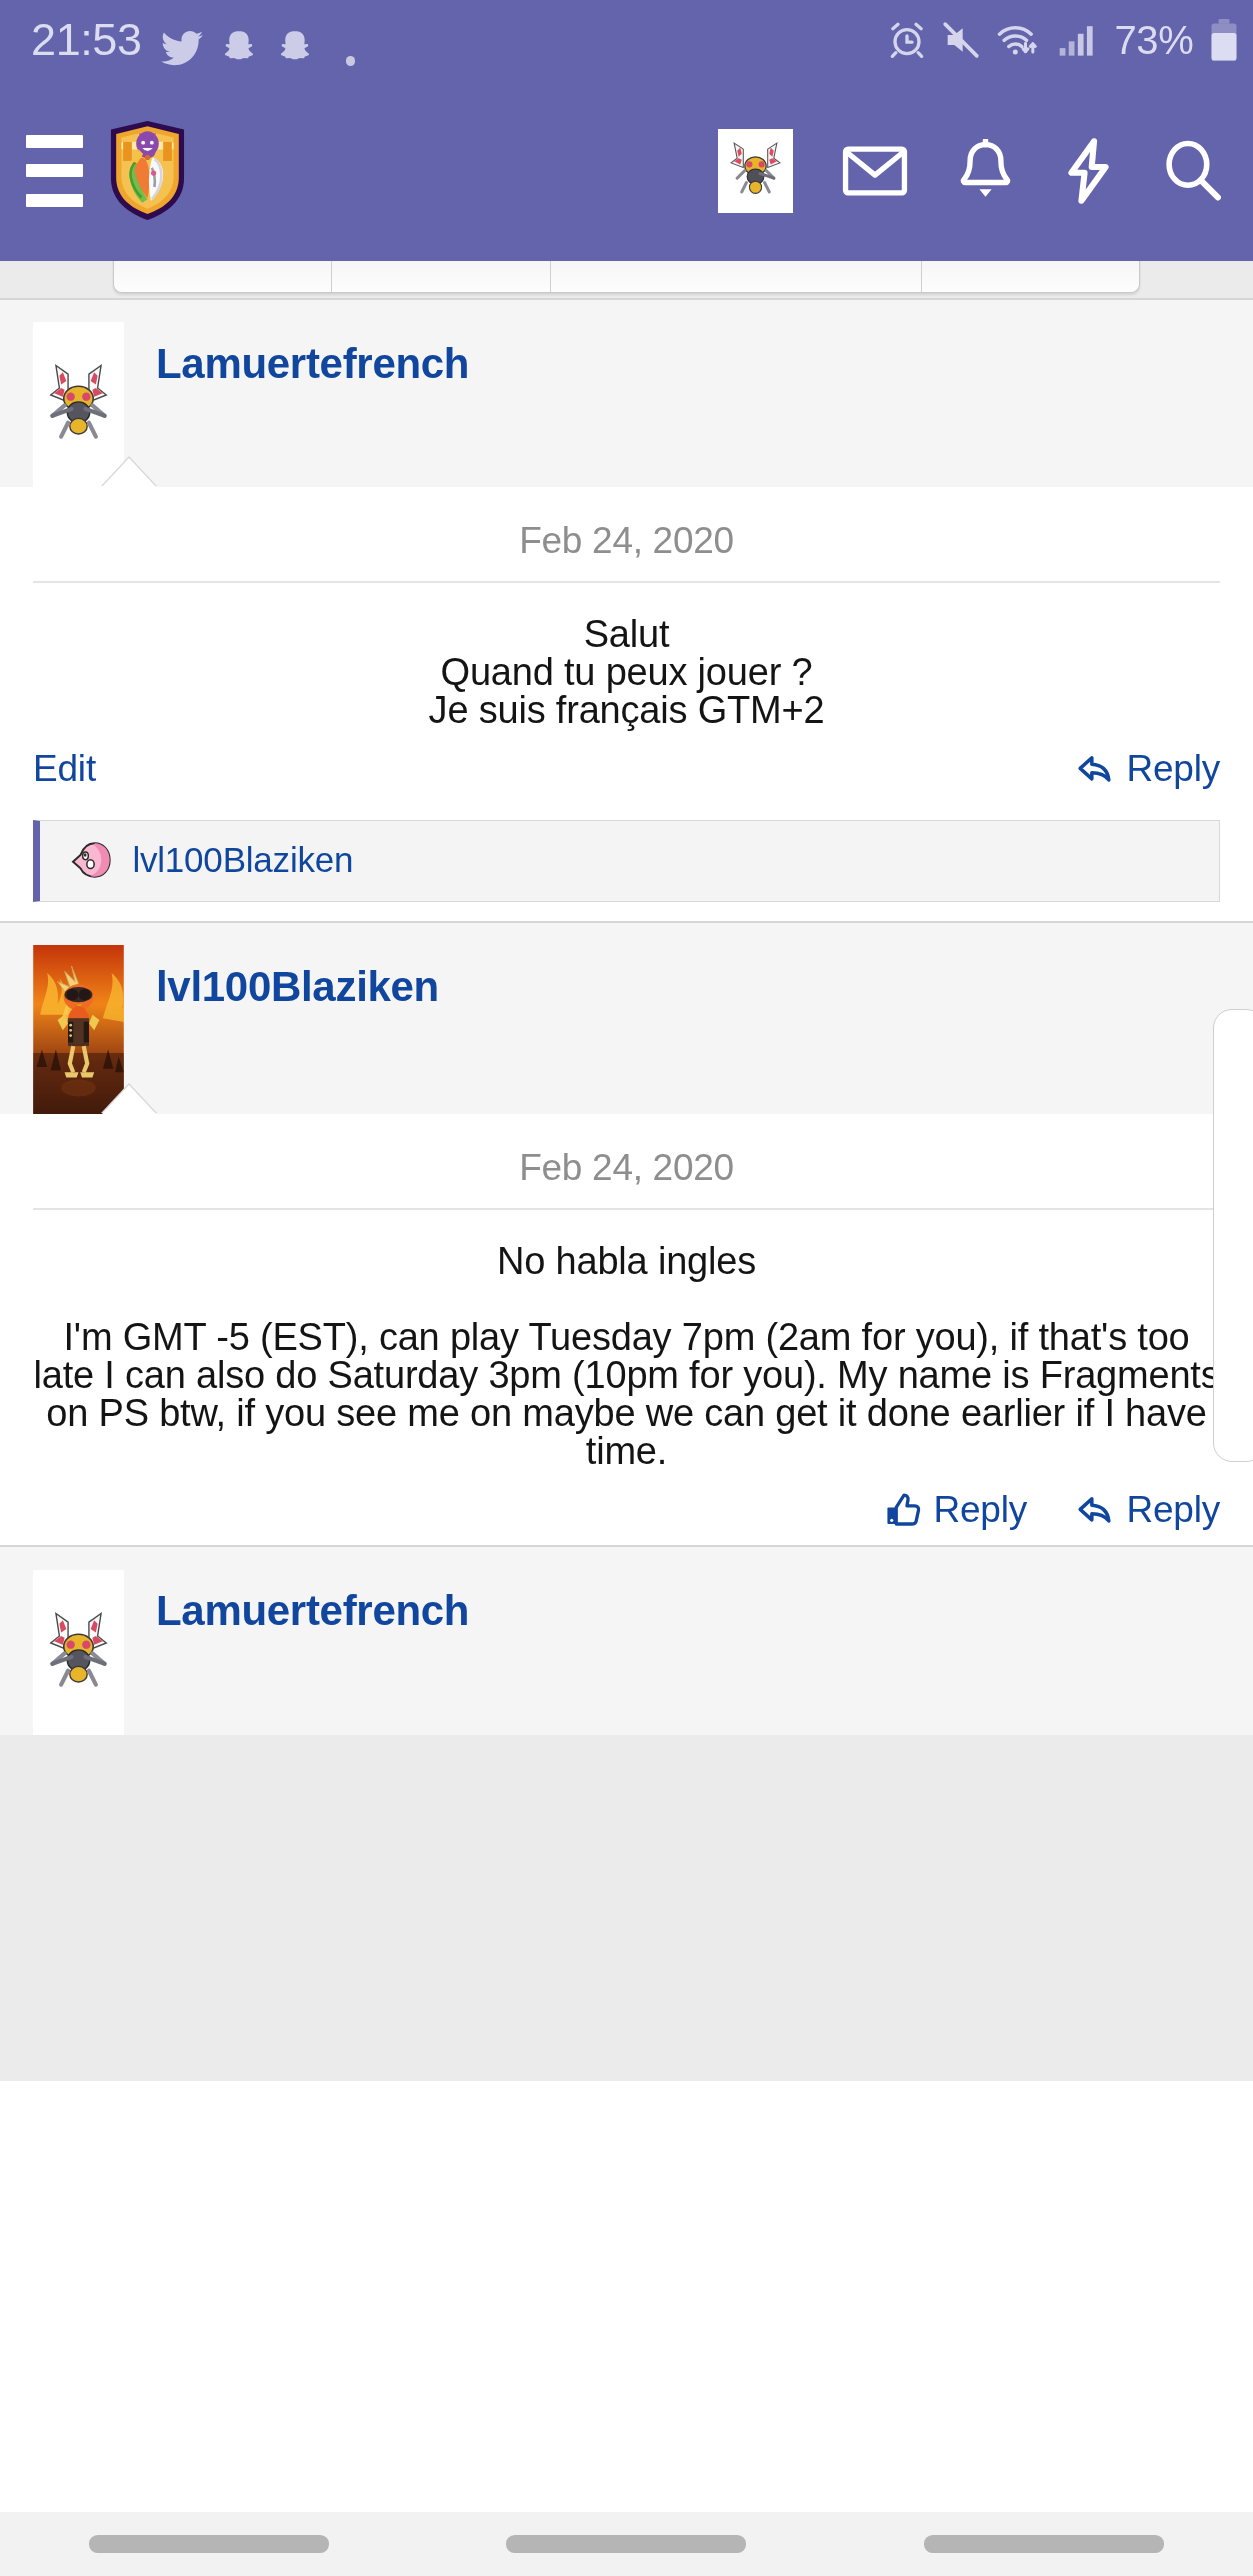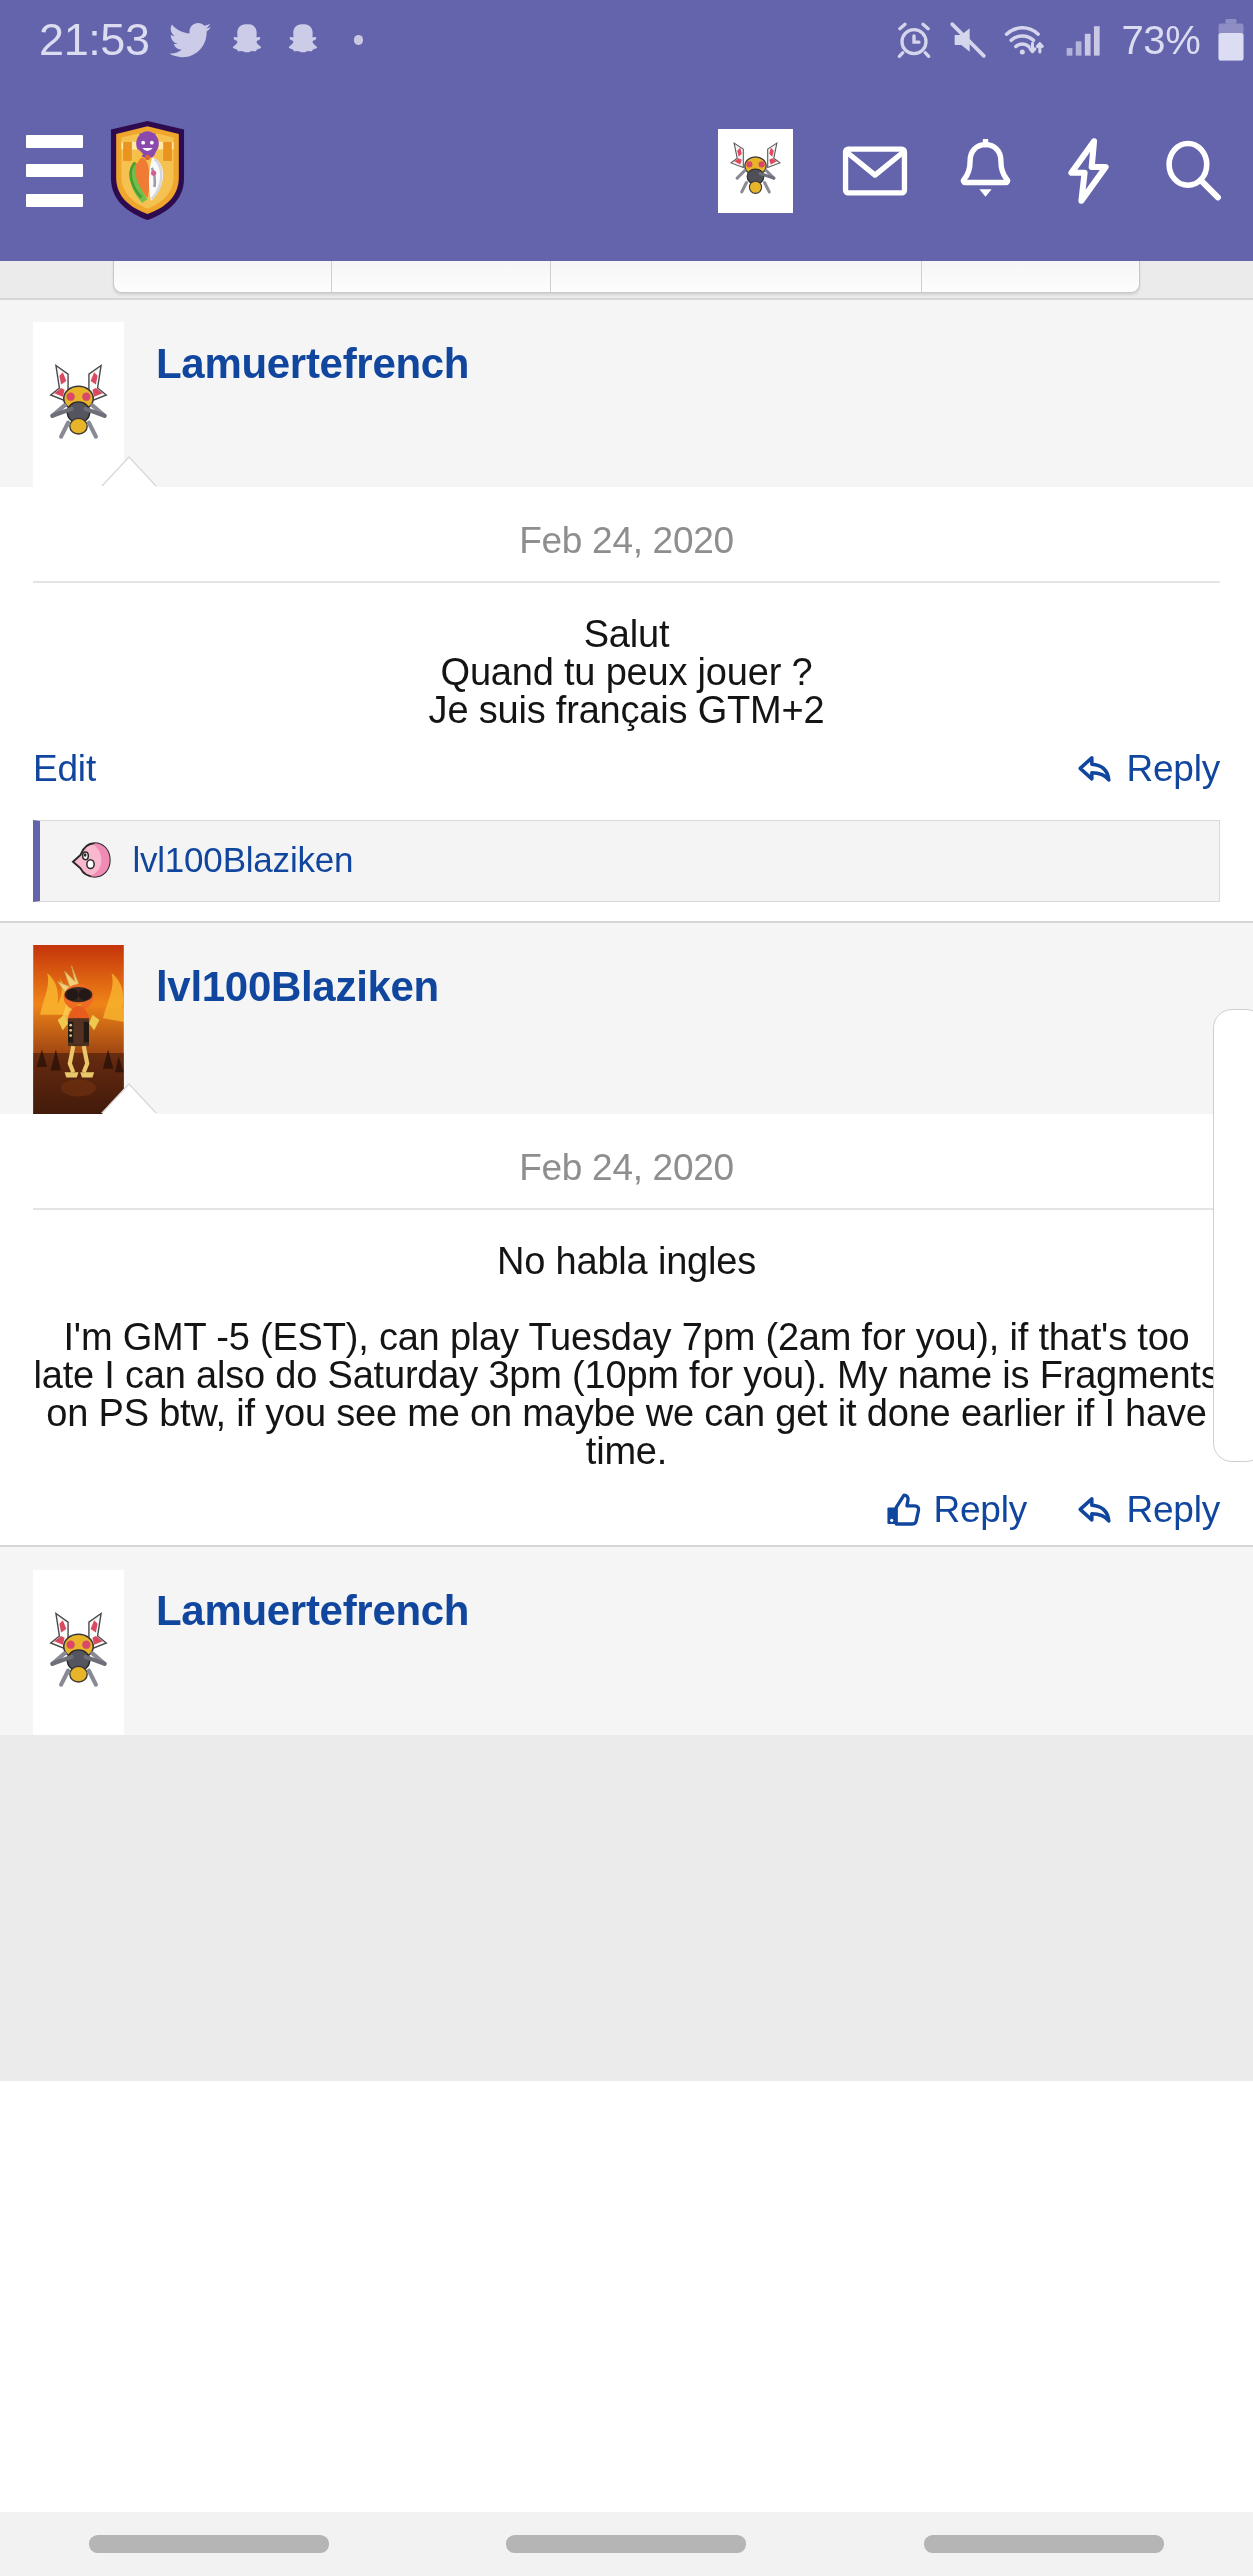--- a/index.html
+++ b/index.html
@@ -21,37 +21,37 @@
 
   
   .statusbar {
     height: 80px;
     background: #6464ad;
     display: flex;
     align-items: center;
     padding: 0 24.4px 0 31px;
     position: relative;
   }
-  .sb-left { display: flex; align-items: center; gap: 19px; margin-left: 8px; }
+  .sb-left { display: flex; align-items: flex-end; gap: 19px; }
   .sb-clock {
     color: #dcdcf0;
     font-size: 45px;
     letter-spacing: -0.4px;
     font-family: "Liberation Sans", sans-serif;
   }
   .sb-icon { display: block; }
   .sb-dot {
     width: 9.6px; height: 9.6px;
     border-radius: 50%;
     background: #c9c9e4;
     margin-left: 12.2px;
   }
   .sb-right {
     position: absolute;
-    right: 7px;
+    right: 14px;
     display: flex;
     align-items: center;
     gap: 14px;
   }
   .sb-batt-text {
     color: #dcdcf0;
     font-size: 40px;
     letter-spacing: -0.4px;
     margin: 0 1.7px 0 5.2px;
   }

